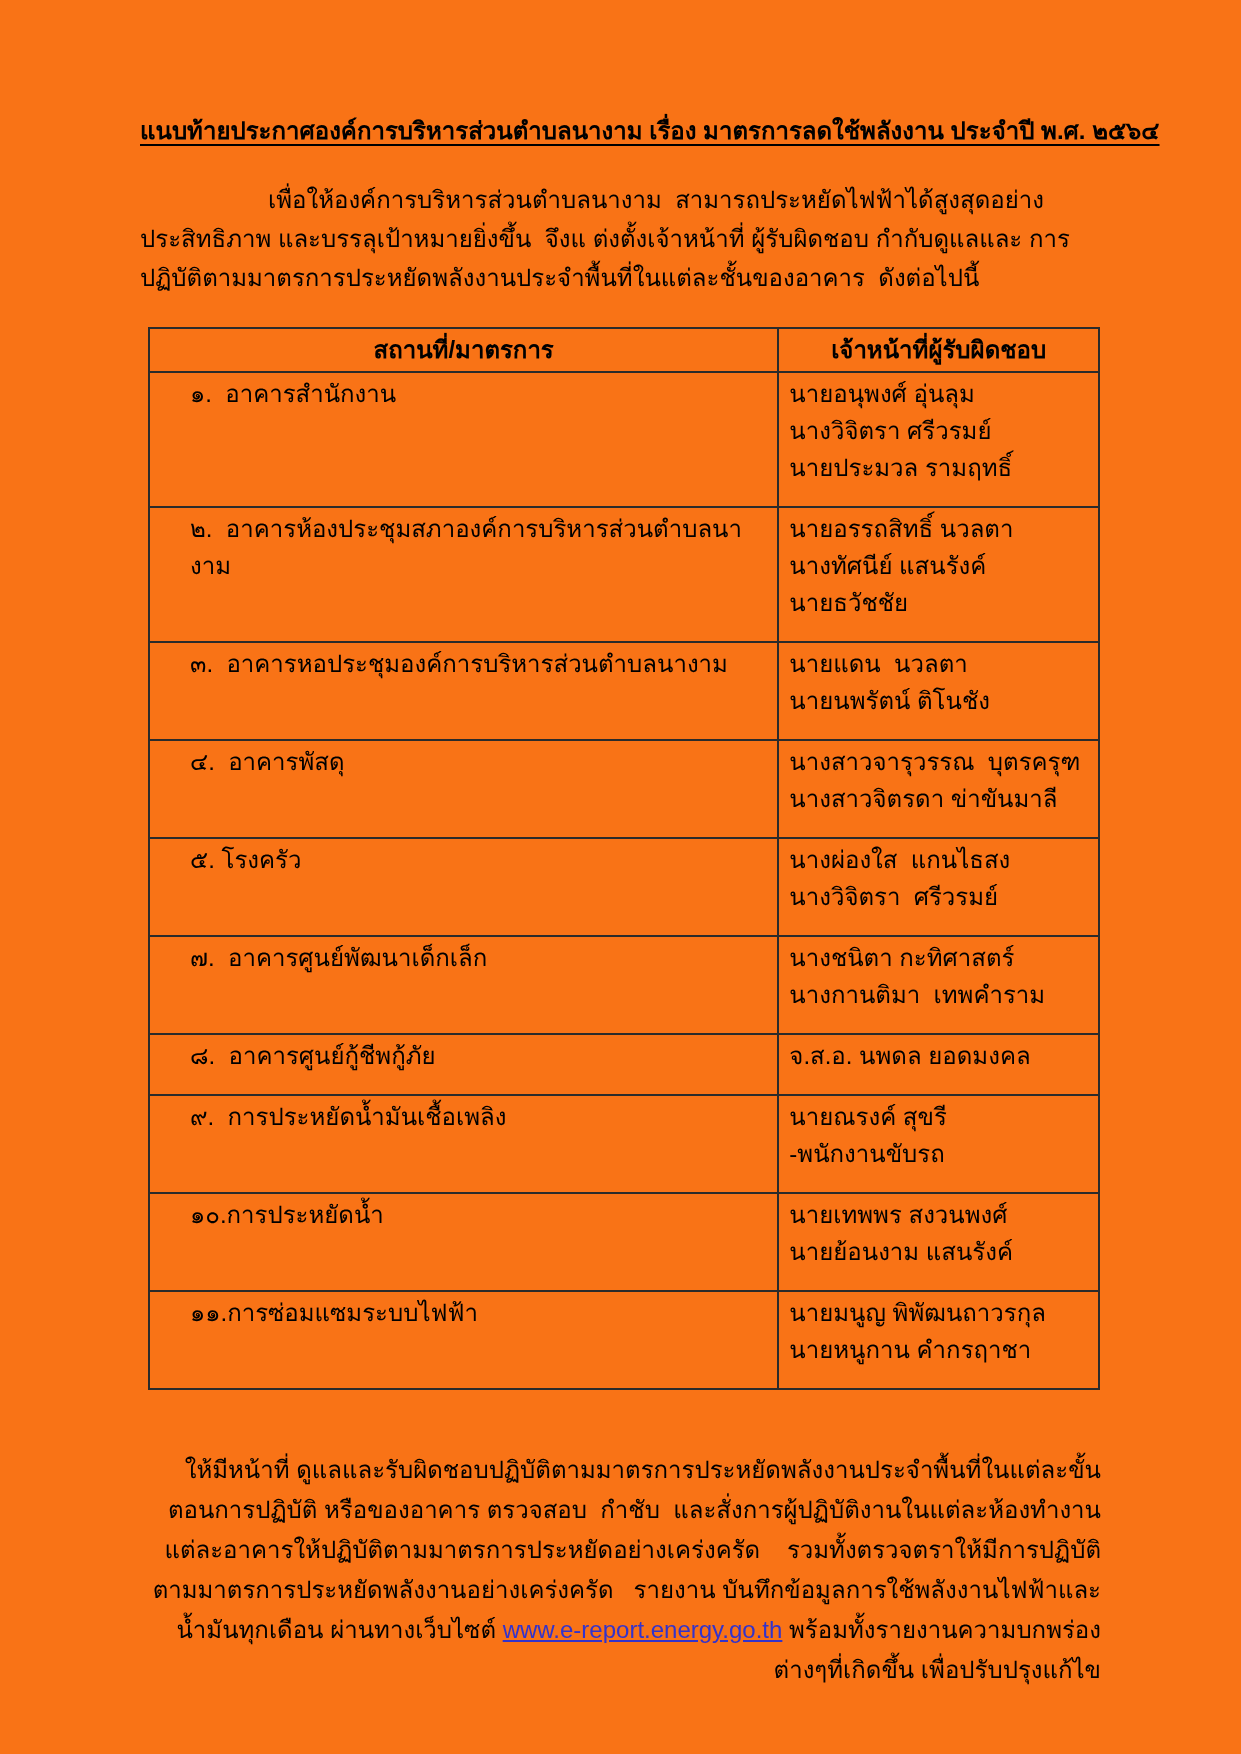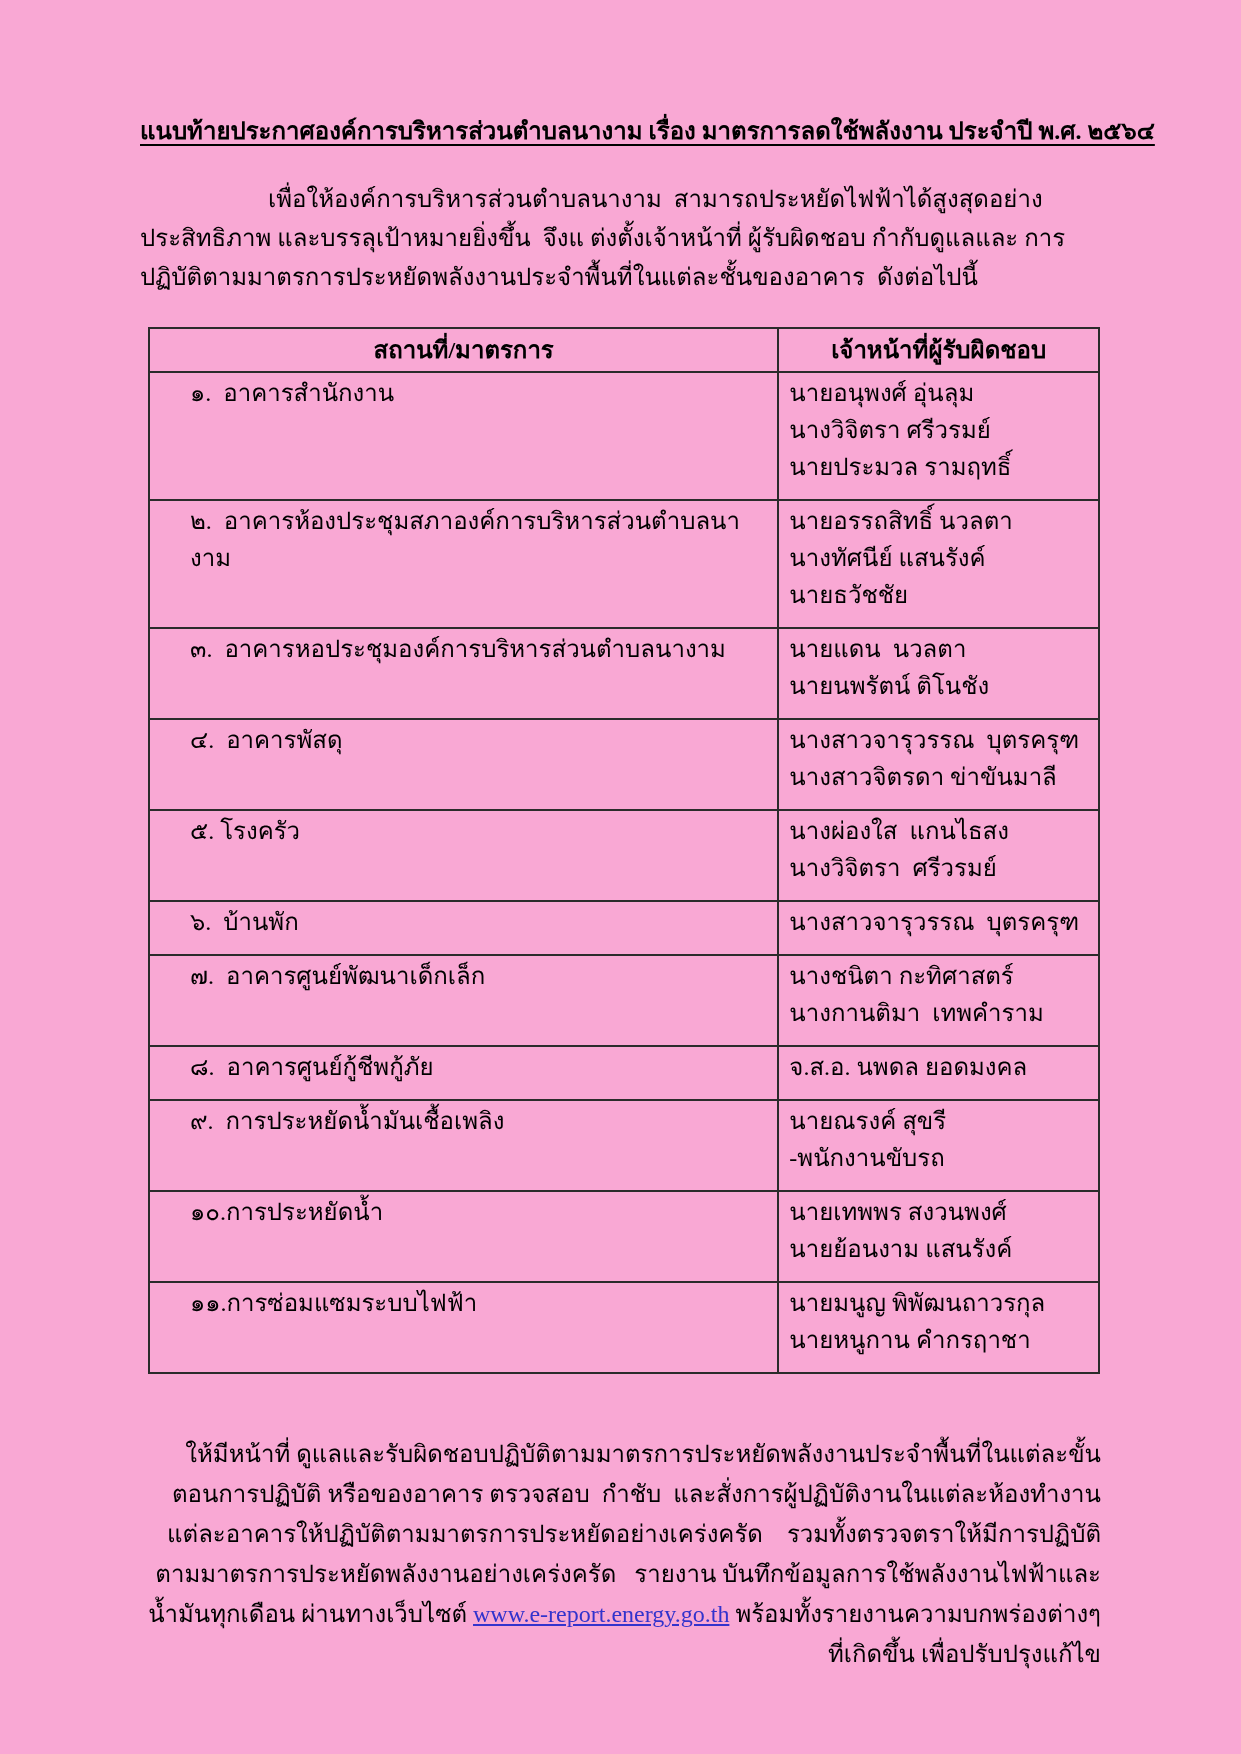--- a/index.html
+++ b/index.html
@@ -5,23 +5,23 @@
   html, body {
     margin: 0;
     padding: 0;
     background: #ffffff;
   }
   .page {
     position: relative;
     width: 1241px;
     height: 1754px;
     margin: 0 auto;
-    background: #f9a8d4;
+    background: #f97316;
     color: #000000;
-    font-family: Liberation Serif, serif;
+    font-family: Liberation Sans, sans-serif;
     font-size: 24px;
     box-sizing: border-box;
     padding: 112px 140px 0 140px;
     overflow: hidden;
   }
   .doc-title {
     text-align: center;
     font-weight: bold;
     text-decoration: underline;
     text-underline-offset: 5px;
@@ -56,21 +56,21 @@
     margin-left: 20px;
   }
   td.loc-cell {
     vertical-align: top;
     padding: 2px 8px 3px 40px;
     line-height: 37px;
     white-space: pre-wrap;
   }
   td.off-cell {
     vertical-align: top;
-    padding: 2px 8px 13px 10px;
+    padding: 2px 8px 20px 10px;
     line-height: 37px;
   }
   .officer-line {
     line-height: 37px;
     white-space: pre-wrap;
   }
   .duty-heading {
     margin-top: 52px;
     margin-left: 146px;
     font-weight: bold;
@@ -143,26 +143,20 @@
           </td>
         </tr>
         <tr>
           <td class="loc-cell">๕. โรงครัว</td>
           <td class="off-cell">
             <div class="officer-line">นางผ่องใส  แกนไธสง</div>
             <div class="officer-line">นางวิจิตรา  ศรีวรมย์</div>
           </td>
         </tr>
         <tr>
-          <td class="loc-cell">๖.  บ้านพัก</td>
-          <td class="off-cell">
-            <div class="officer-line">นางสาวจารุวรรณ  บุตรครุฑ</div>
-          </td>
-        </tr>
-        <tr>
           <td class="loc-cell">๗.  อาคารศูนย์พัฒนาเด็กเล็ก</td>
           <td class="off-cell">
             <div class="officer-line">นางชนิตา กะทิศาสตร์</div>
             <div class="officer-line">นางกานติมา  เทพคำราม</div>
           </td>
         </tr>
         <tr>
           <td class="loc-cell">๘.  อาคารศูนย์กู้ชีพกู้ภัย</td>
           <td class="off-cell">
             <div class="officer-line">จ.ส.อ. นพดล ยอดมงคล</div>

